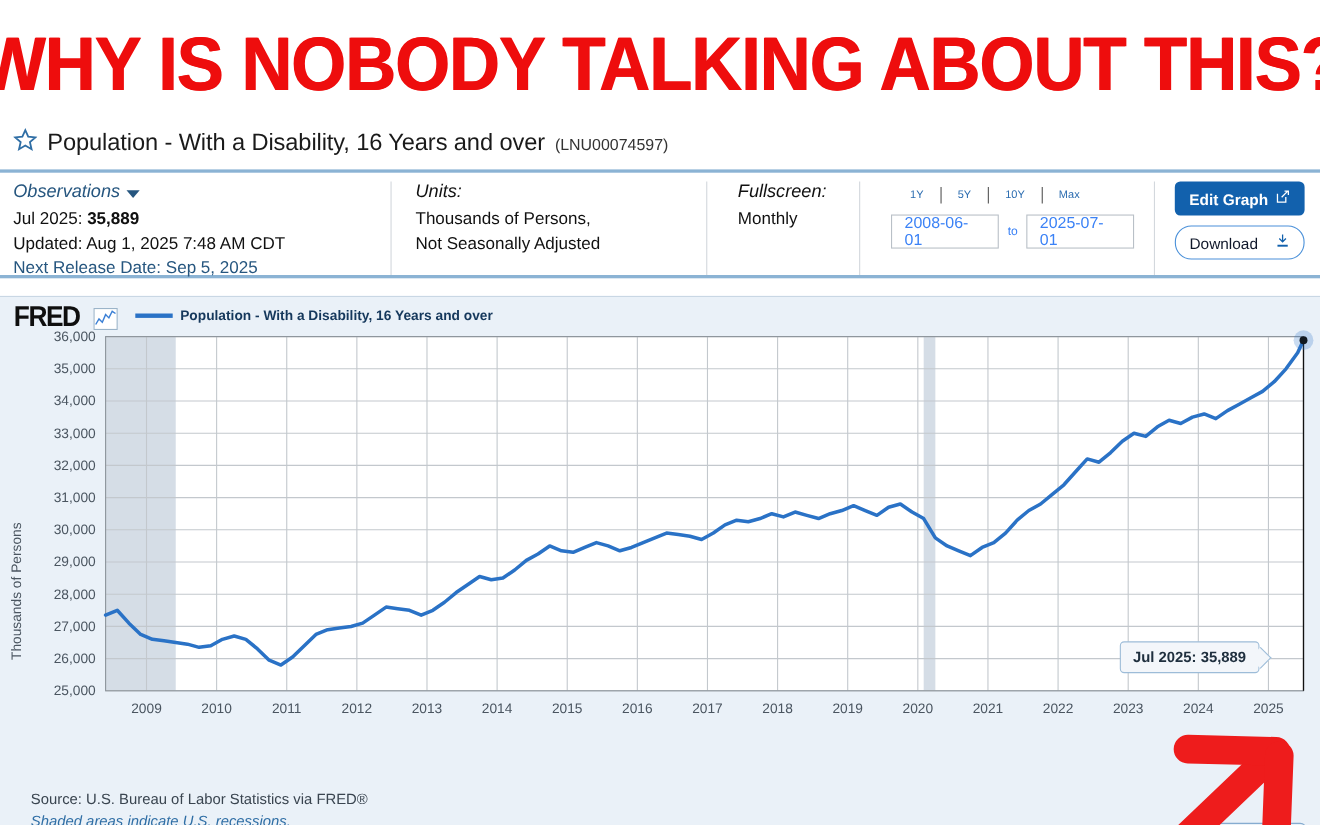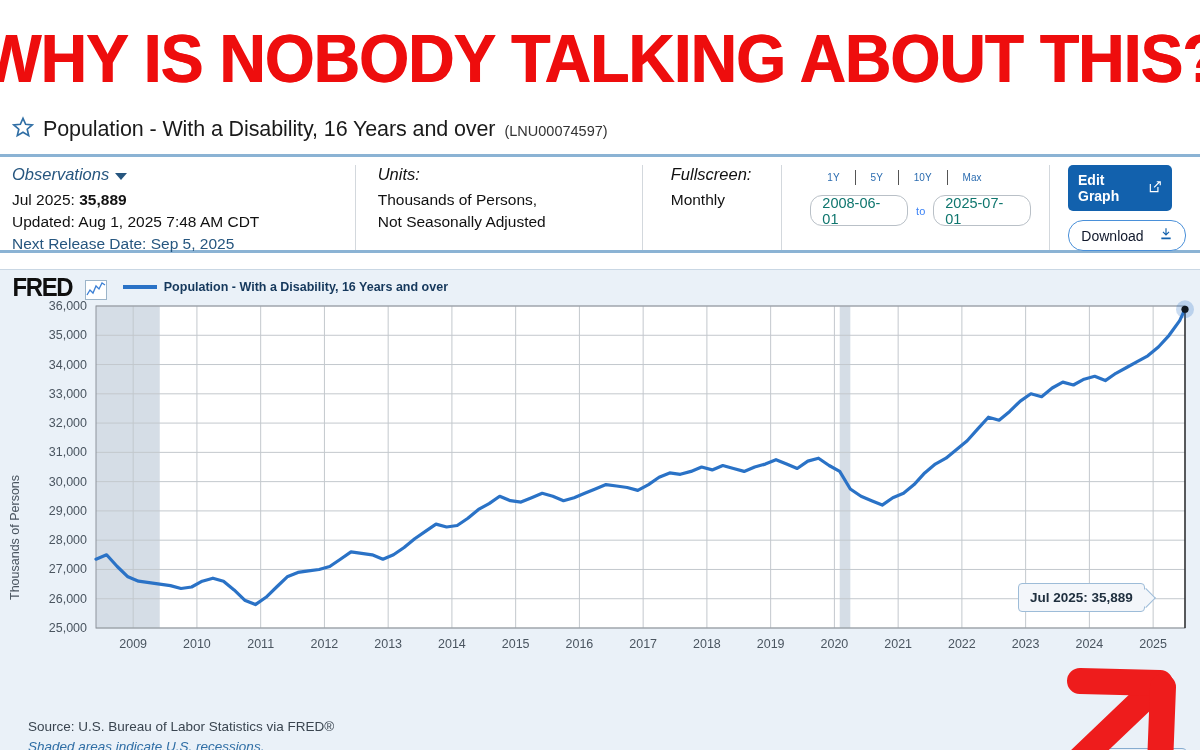--- a/index.html
+++ b/index.html
@@ -87,29 +87,29 @@
   .range-quick {
     display: flex; align-items: center; gap: 0;
     font-size: 10px; color: #2b6cb0; margin: 5px 0 10px 2px;
   }
   .range-quick span.q {
     padding: 0 15px; cursor: pointer;
   }
   .range-quick .sep { width: 1px; height: 15px; background: #555; }
   .range-inputs { display: flex; align-items: center; gap: 8px; }
   .date-box {
-    border: 1px solid #b9c0c7; border-radius: 12px; background: #fff;
-    font-size: 14.5px; color: #0f766e; padding: 6px 11px; height: 31px;
+    border: 1px solid #b9c0c7; border-radius: 0; background: #fff;
+    font-size: 14.5px; color: #3b82f6; padding: 6px 11px; height: 31px;
     display: flex; align-items: center;
   }
   .to-lbl { font-size: 11px; color: #3b82f6; }
 
   .btn-edit {
     background: #1261ad; color: #fff; border: none; border-radius: 5px;
-    font-size: 14px; font-weight: bold; padding: 7px 10px; width: 104px;
+    font-size: 14px; font-weight: bold; padding: 7px 10px; width: 118px;
     display: flex; align-items: center; justify-content: center; gap: 6px;
     cursor: pointer; margin-bottom: 9px;
   }
   .btn-download {
     background: #fff; color: #0f172a; border: 1px solid #4a90d9; border-radius: 15px;
     font-size: 14px; padding: 6px 10px; width: 118px;
     display: flex; align-items: flex-end; justify-content: center; gap: 15px;
     cursor: pointer;
   }
 

